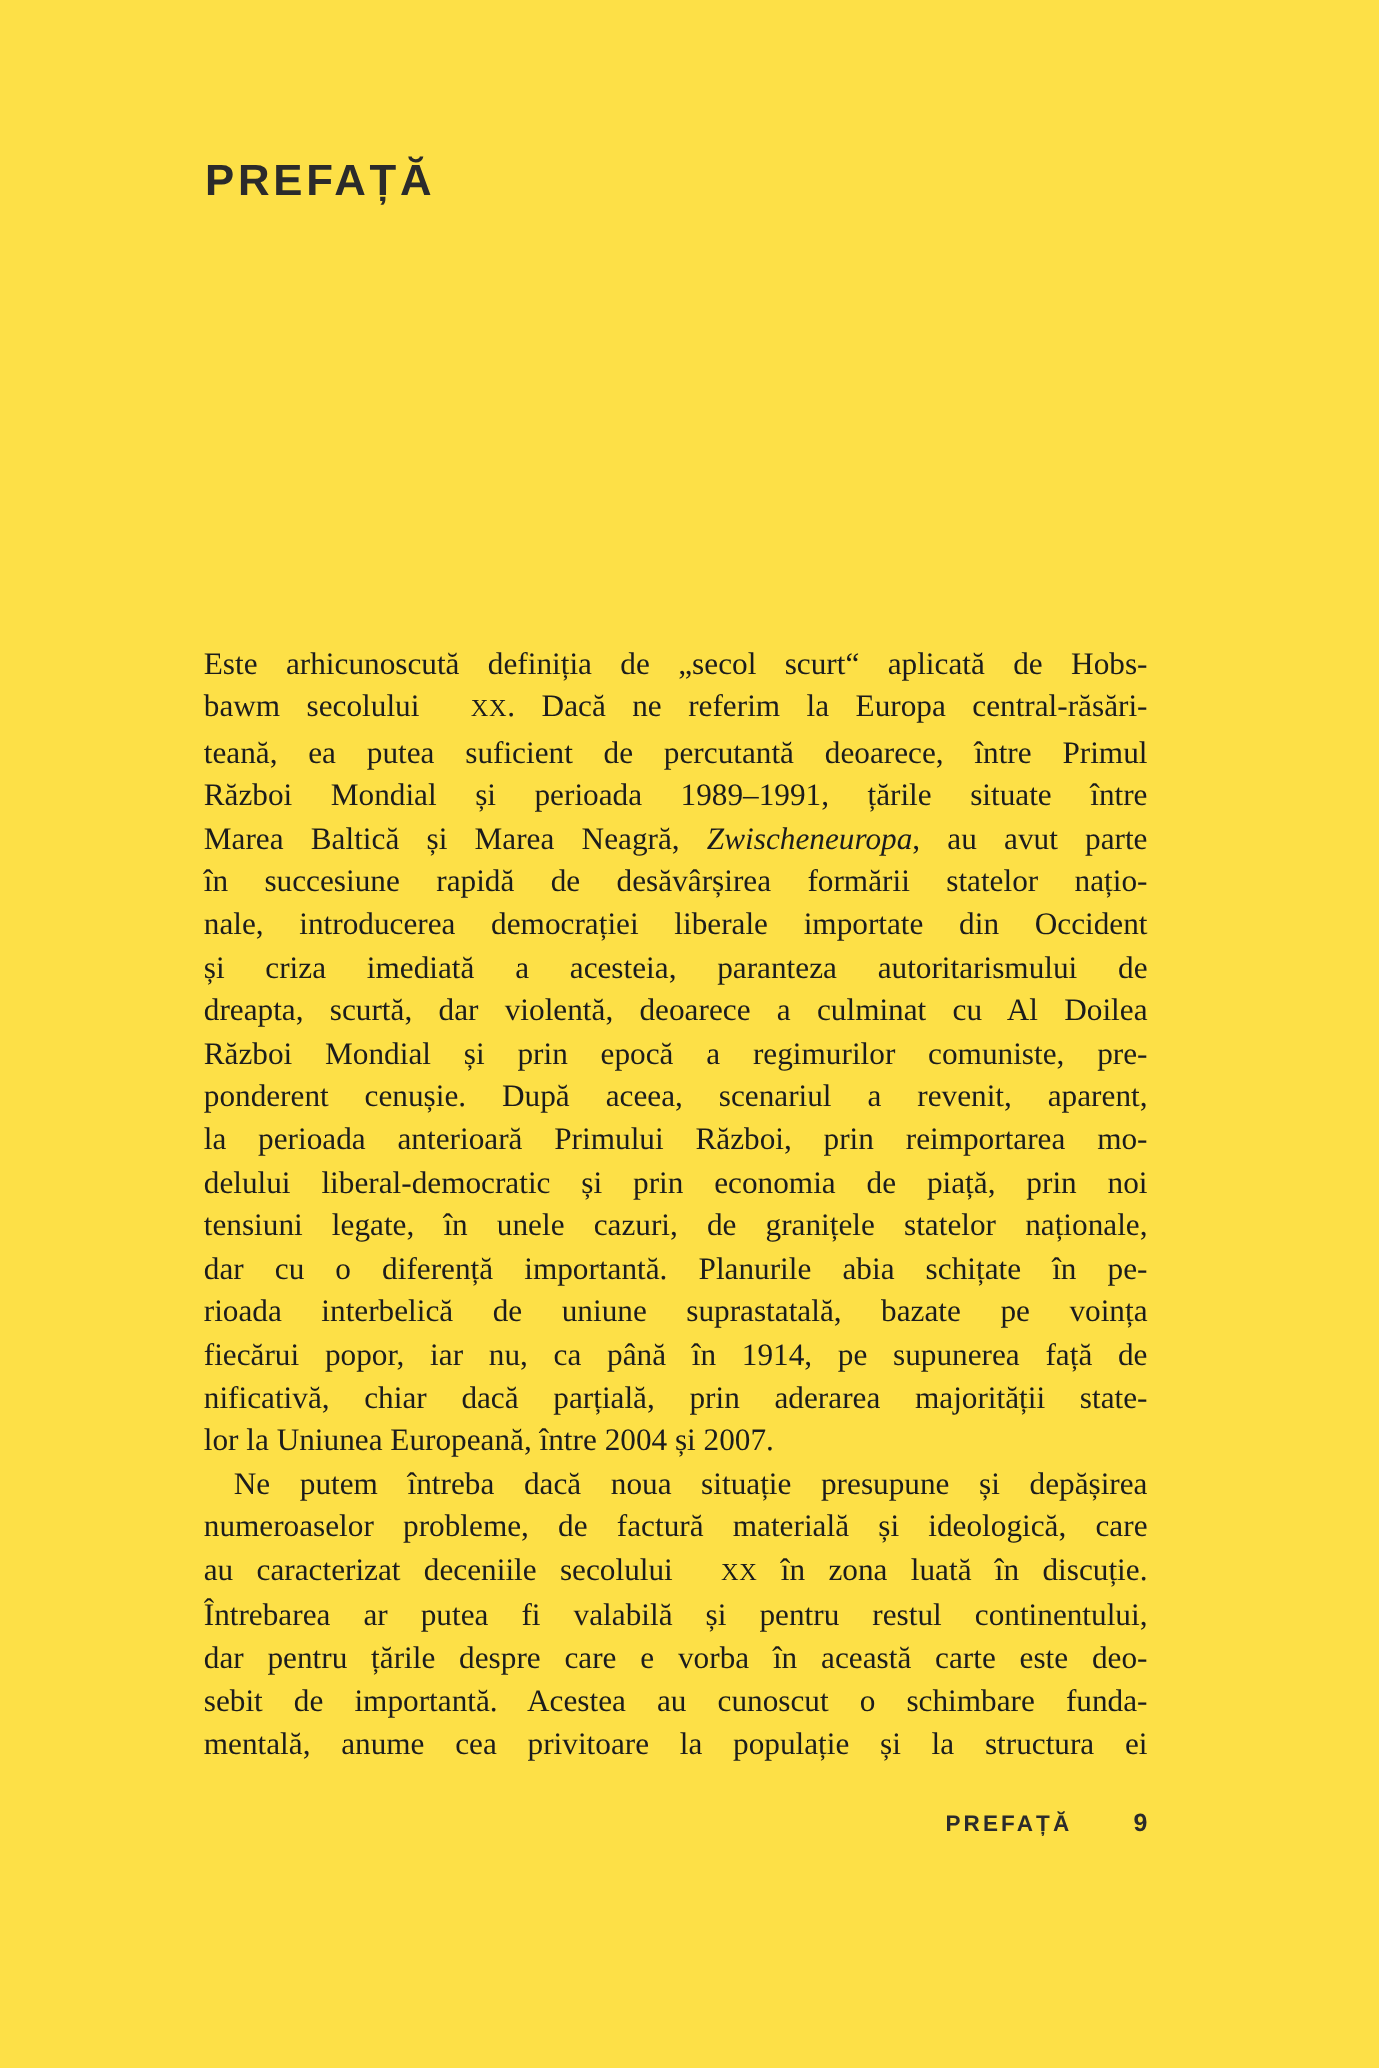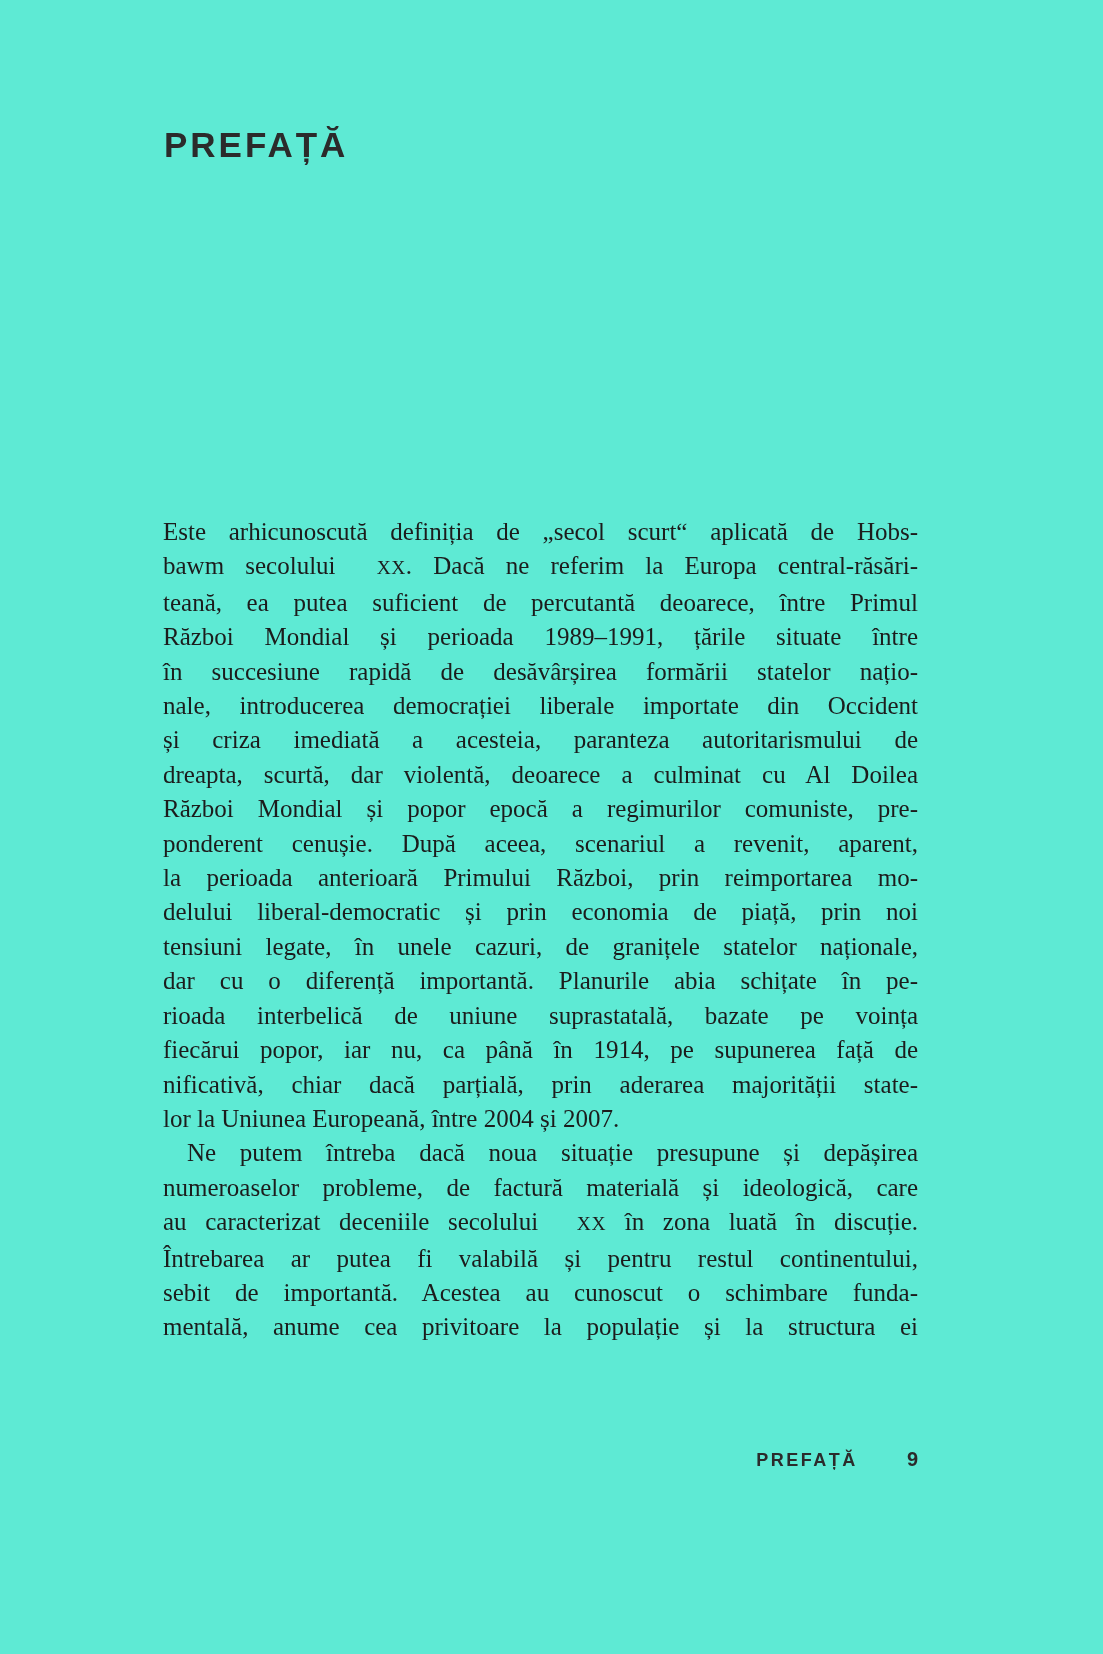--- a/index.html
+++ b/index.html
@@ -9,21 +9,21 @@
   }
   body {
     width: 1103px;
     height: 1654px;
     position: relative;
     font-kerning: normal;
   }
   .page {
     position: absolute;
     inset: 0;
-    background: #5eead4;
+    background: #fde047;
     overflow: hidden;
   }
   .chapter-title {
     position: absolute;
     left: 164px;
     top: 126px;
     margin: 0;
     font-family: "Liberation Sans", sans-serif;
     font-weight: 700;
     font-size: 35px;
@@ -88,38 +88,40 @@
 <body>
 
 <div class="page">
   <h1 class="chapter-title">PREFAȚĂ</h1>
 
   <main class="body-text" id="body-text">
       <div class="line"><span>Este arhicunoscută definiția de „secol scurt“ aplicată de Hobs-</span></div>
       <div class="line"><span>bawm secolului </span><span class="seg-smallcaps">XX</span><span>. Dacă ne referim la Europa central-răsări-</span></div>
       <div class="line"><span>teană, ea putea suficient de percutantă deoarece, între Primul</span></div>
       <div class="line"><span>Război Mondial și perioada 1989–1991, țările situate între</span></div>
+      <div class="line"><span>Marea Baltică și Marea Neagră, </span><span class="seg-italic">Zwischeneuropa</span><span>, au avut parte</span></div>
       <div class="line"><span>în succesiune rapidă de desăvârșirea formării statelor națio-</span></div>
       <div class="line"><span>nale, introducerea democrației liberale importate din Occident</span></div>
       <div class="line"><span>și criza imediată a acesteia, paranteza autoritarismului de</span></div>
       <div class="line"><span>dreapta, scurtă, dar violentă, deoarece a culminat cu Al Doilea</span></div>
-      <div class="line"><span>Război Mondial și popor epocă a regimurilor comuniste, pre-</span></div>
+      <div class="line"><span>Război Mondial și prin epocă a regimurilor comuniste, pre-</span></div>
       <div class="line"><span>ponderent cenușie. După aceea, scenariul a revenit, aparent,</span></div>
       <div class="line"><span>la perioada anterioară Primului Război, prin reimportarea mo-</span></div>
       <div class="line"><span>delului liberal-democratic și prin economia de piață, prin noi</span></div>
       <div class="line"><span>tensiuni legate, în unele cazuri, de granițele statelor naționale,</span></div>
       <div class="line"><span>dar cu o diferență importantă. Planurile abia schițate în pe-</span></div>
       <div class="line"><span>rioada interbelică de uniune suprastatală, bazate pe voința</span></div>
       <div class="line"><span>fiecărui popor, iar nu, ca până în 1914, pe supunerea față de</span></div>
       <div class="line"><span>nificativă, chiar dacă parțială, prin aderarea majorității state-</span></div>
       <div class="line flush"><span>lor la Uniunea Europeană, între 2004 și 2007.</span></div>
       <div class="line indent"><span>Ne putem întreba dacă noua situație presupune și depășirea</span></div>
       <div class="line"><span>numeroaselor probleme, de factură materială și ideologică, care</span></div>
       <div class="line"><span>au caracterizat deceniile secolului </span><span class="seg-smallcaps">XX</span><span> în zona luată în discuție.</span></div>
       <div class="line"><span>Întrebarea ar putea fi valabilă și pentru restul continentului,</span></div>
+      <div class="line"><span>dar pentru țările despre care e vorba în această carte este deo-</span></div>
       <div class="line"><span>sebit de importantă. Acestea au cunoscut o schimbare funda-</span></div>
       <div class="line"><span>mentală, anume cea privitoare la populație și la structura ei</span></div>
     </main>
 
   <footer class="running-footer">
     <span class="footer-label">PREFAȚĂ</span>
     <span class="footer-page">9</span>
   </footer>
 </div>
 

